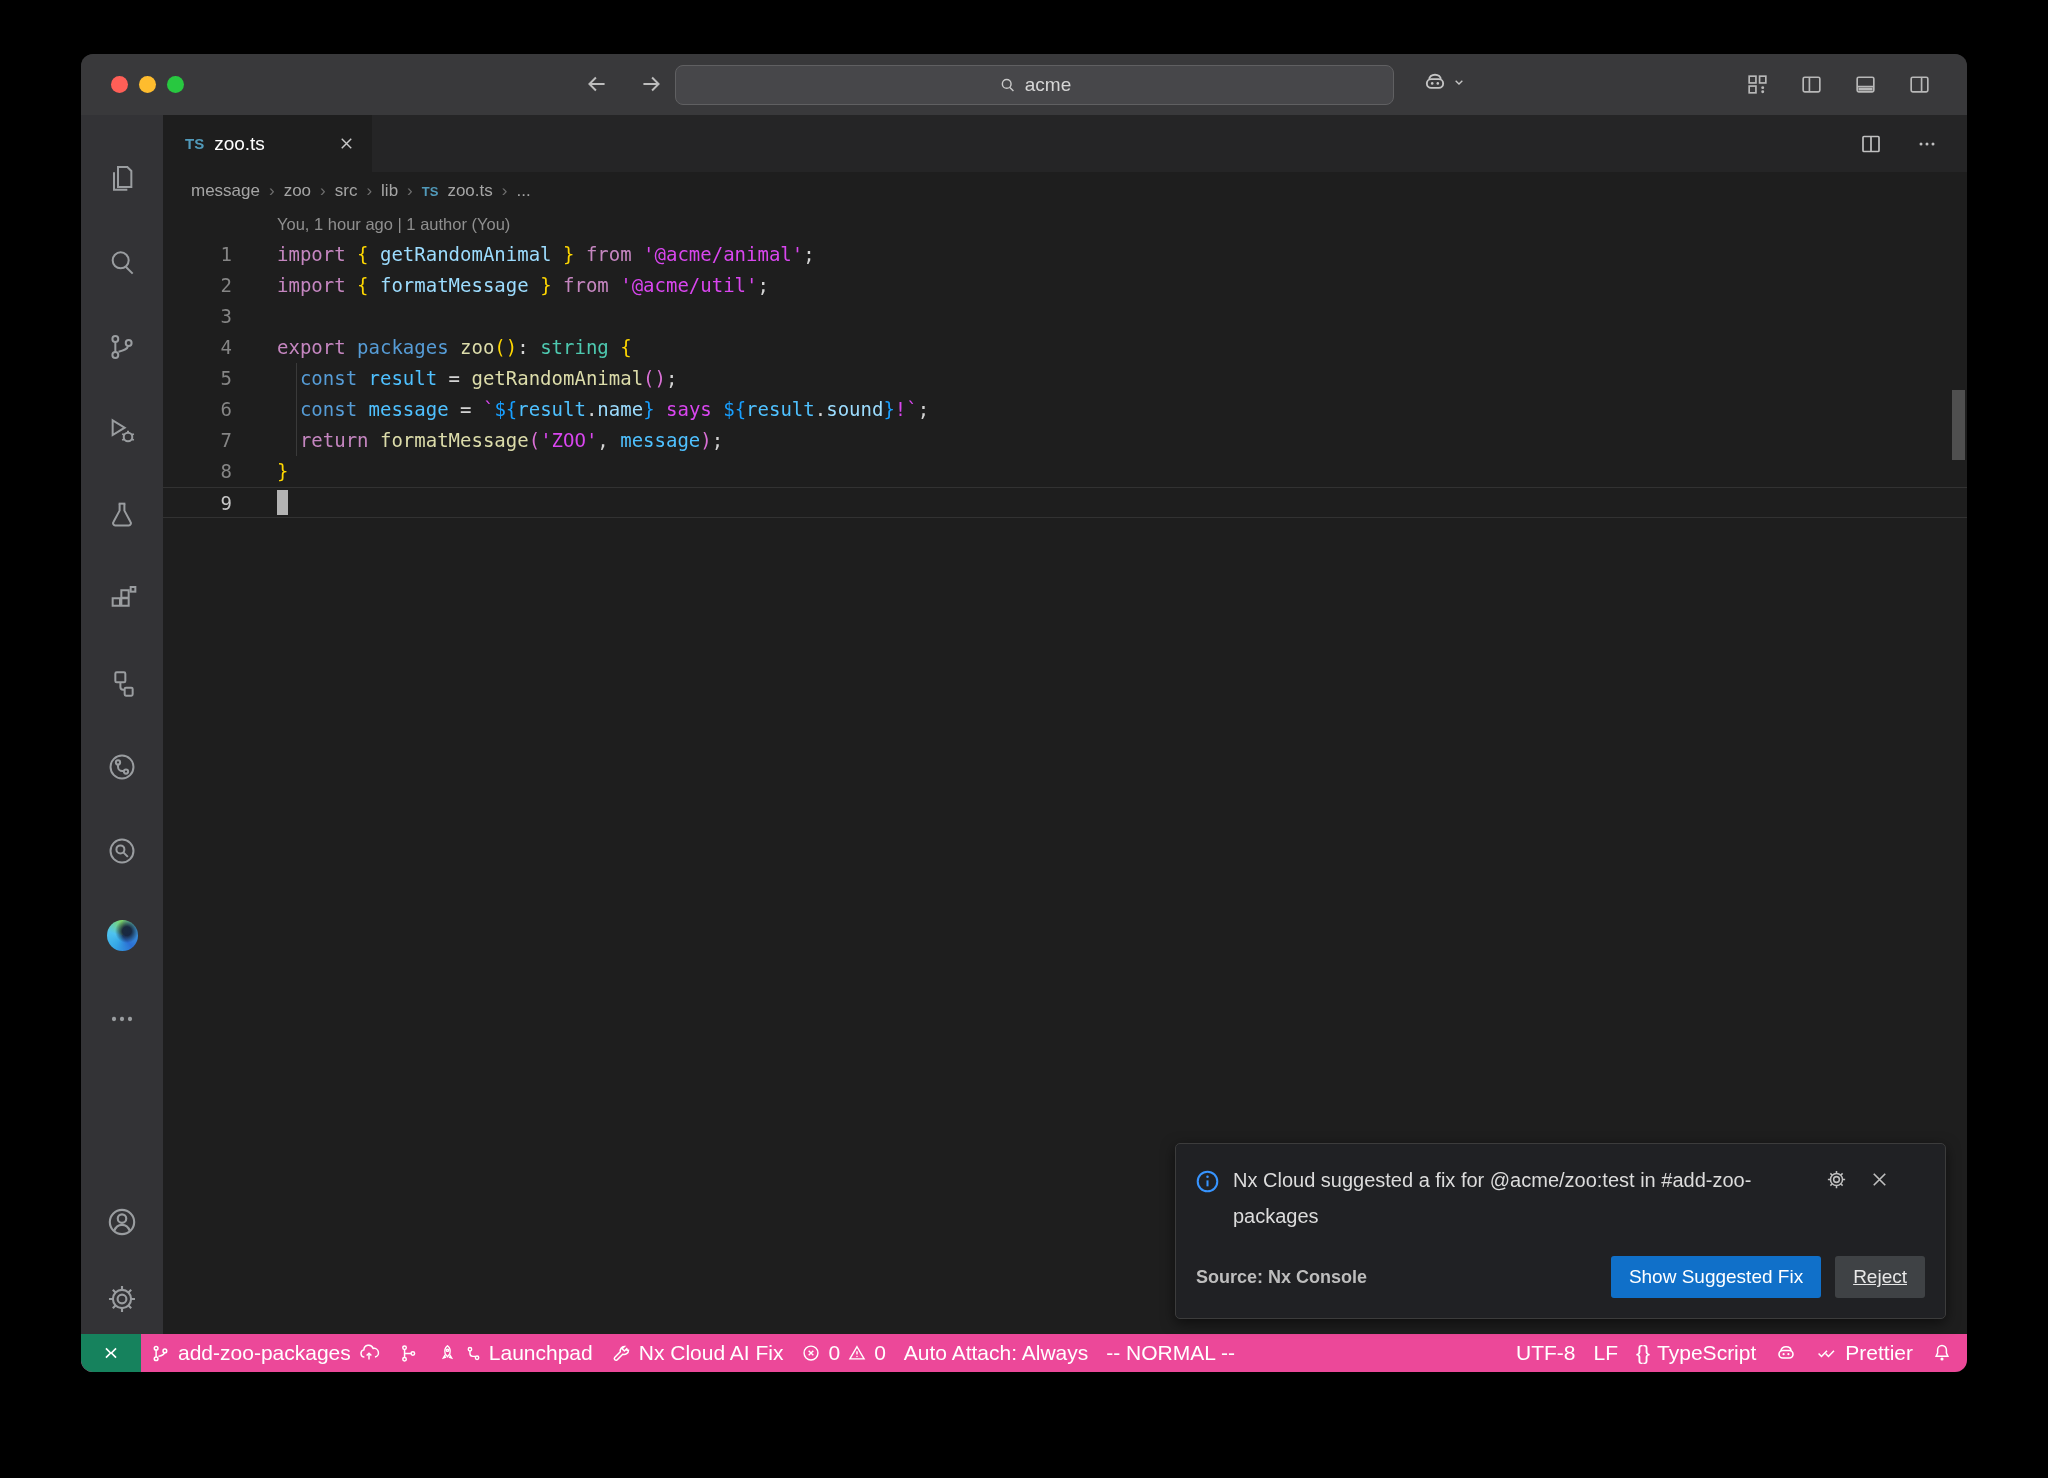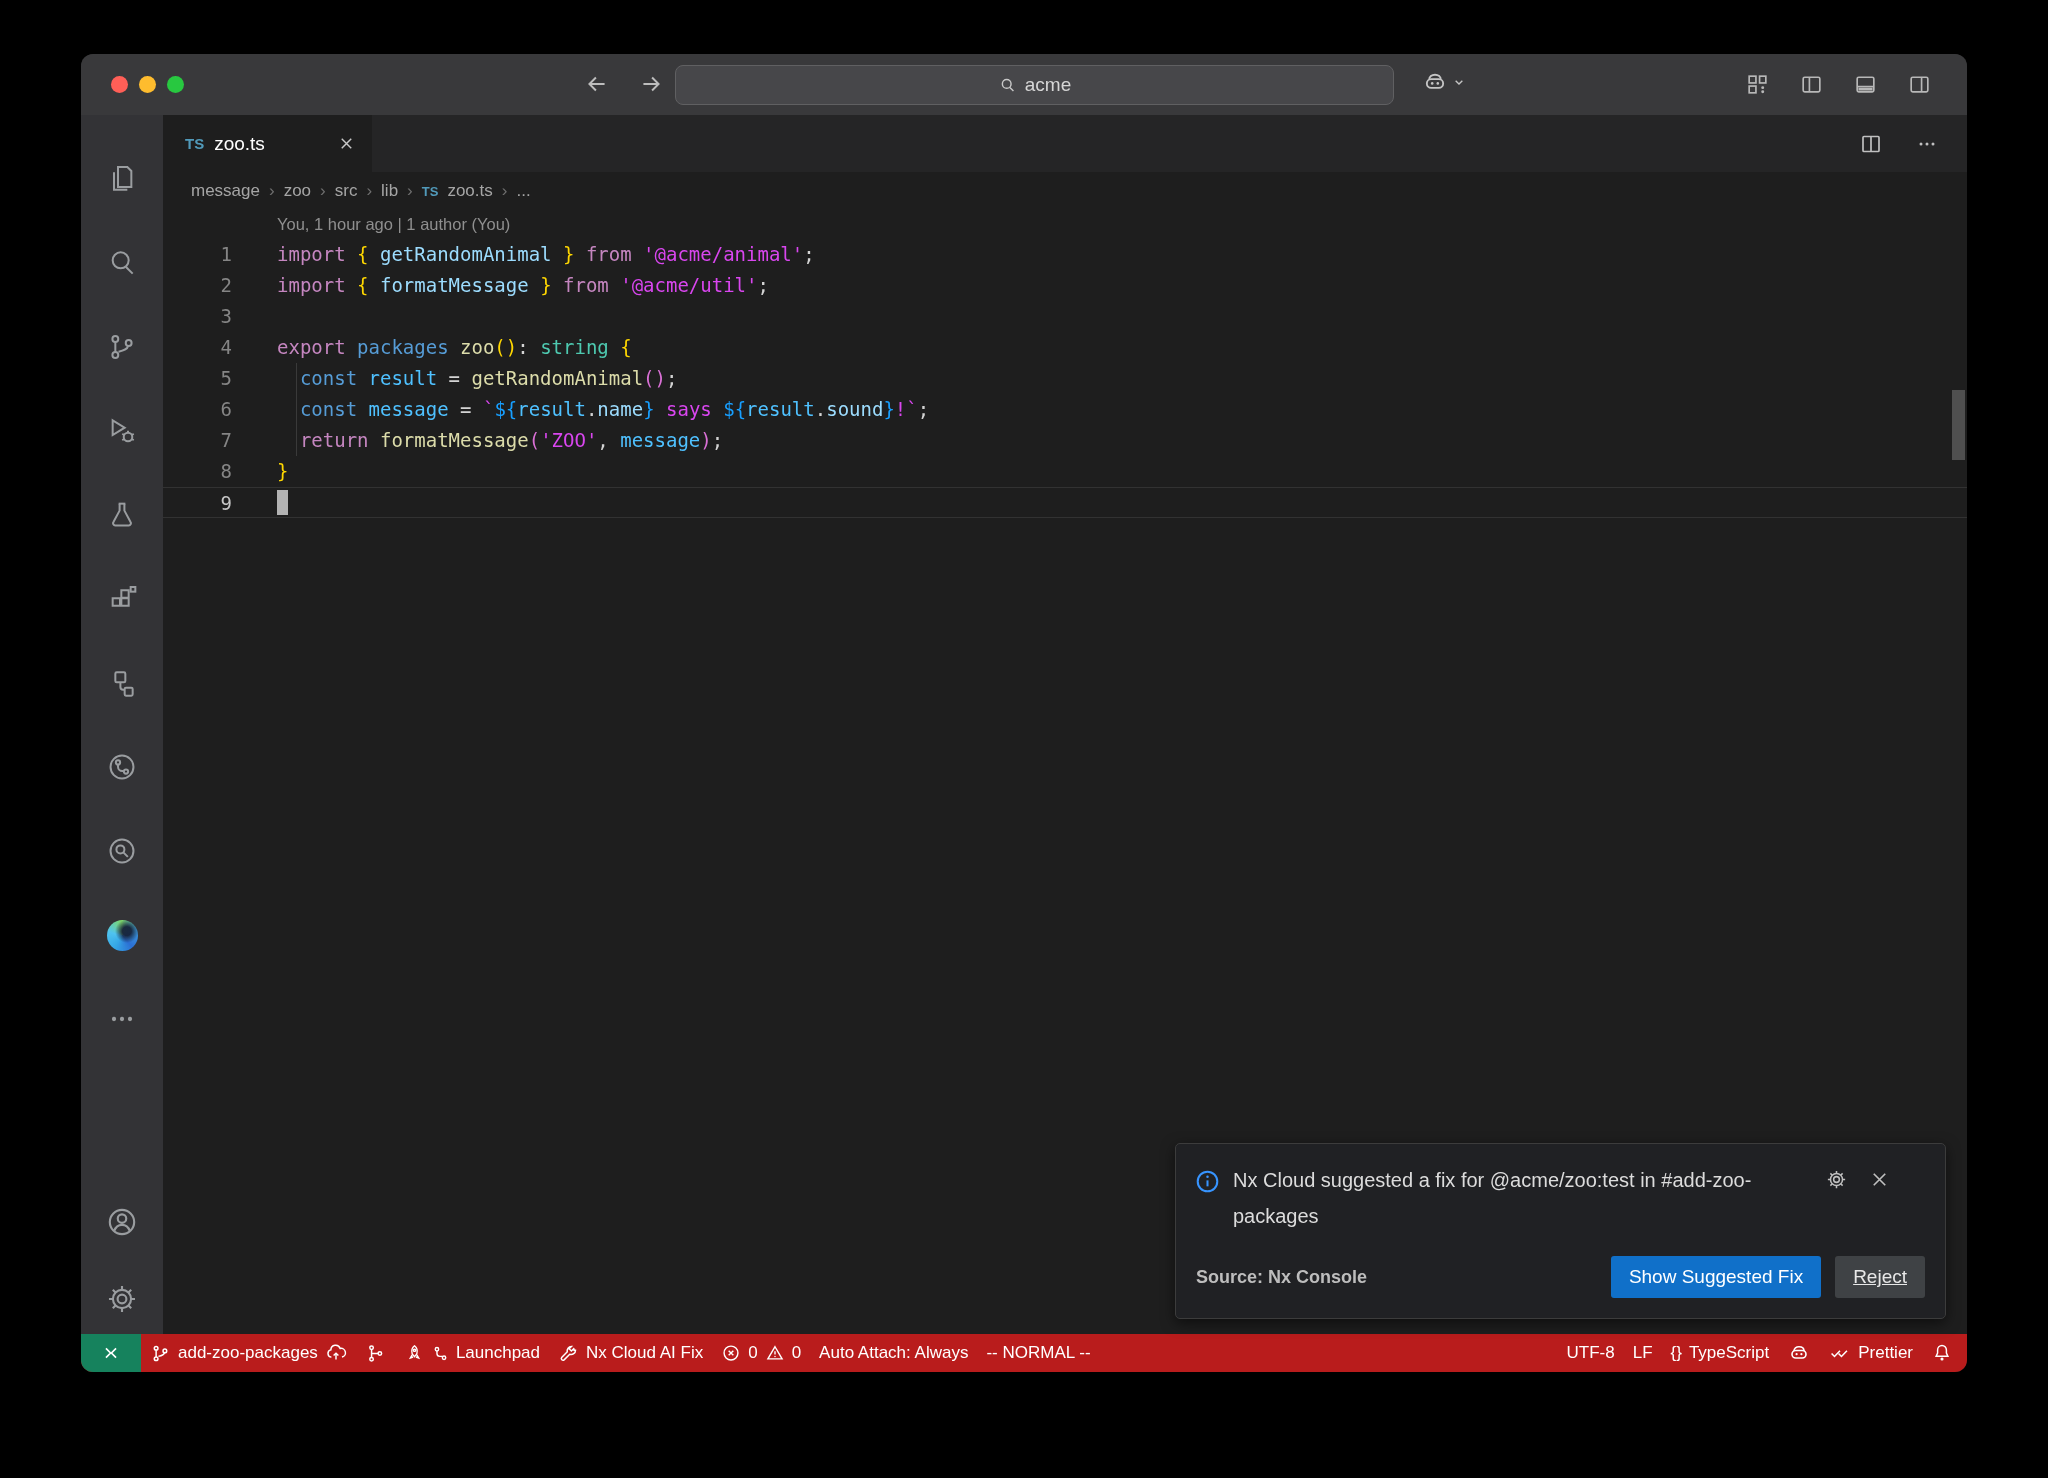--- a/index.html
+++ b/index.html
@@ -80,22 +80,22 @@
   .toast-icons { display:flex; gap:20px; color:#c0c0c0; padding-top:6px; }
   .toast-row2 { display:flex; align-items:center; margin-top:22px; }
   .toast-source { color:#bdbdbd; font-size:18px; padding-left:2px;font-weight:bold; }
   .toast-btns { margin-left:auto; display:flex; gap:14px; }
   .btn { border:none; border-radius:3px; font-size:19px; padding:10px 18px; cursor:pointer;
     font-family:"Liberation Sans", sans-serif; }
   .btn.primary { background:#1070c9; color:#fff; }
   .btn.secondary { background:#3f4245; color:#e8e8e8;text-decoration:underline; }
 
   
-  .statusbar { height:38px; background:#b91c1c; flex:0 0 38px; display:flex; align-items:center;
-    color:#fff; font-size:17px; overflow:hidden; }
+  .statusbar { height:38px; background:#ec4899; flex:0 0 38px; display:flex; align-items:center;
+    color:#fff; font-size:21px; overflow:hidden; }
   .sb-item { display:flex; align-items:center; gap:7px; padding:0 9px; height:100%; }
   .sb-remote { background:#16825d; width:60px; justify-content:center; padding:0; flex:0 0 60px; }
   .sb-spacer { flex:1; }
   svg.sbi { display:block; }
 </style>
 </head>
 <body>
 
 <div class="window">
 

